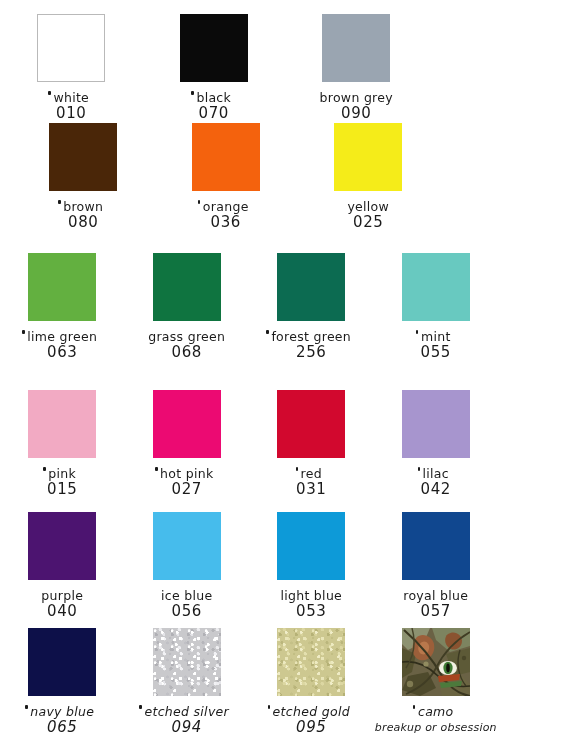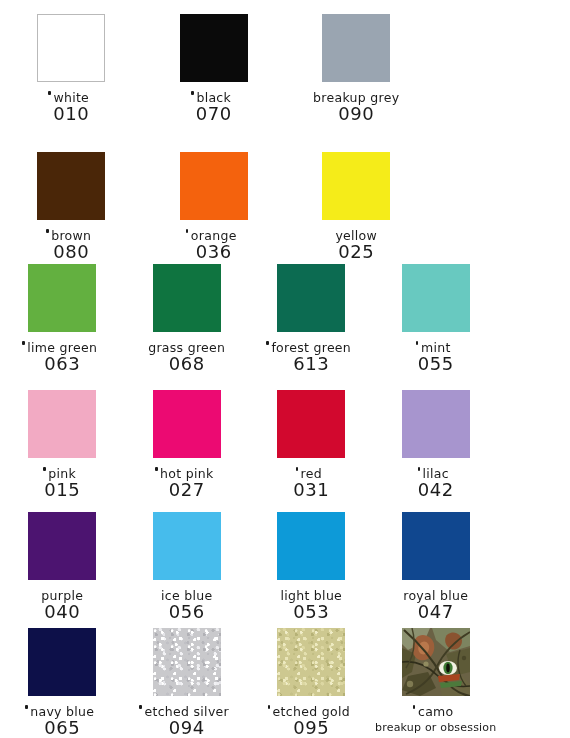--- a/index.html
+++ b/index.html
@@ -57,21 +57,21 @@
     position: absolute;
     left: -5px;
     top: 0px;
     width: 2.5px;
     height: 3.5px;
     background: #1b1b1b;
     border-radius: 1px;
   }
   .swatch-code {
     margin-top: 3px;
-    font-size: 18px;
+    font-size: 15px;
     line-height: 13px;
     letter-spacing: 0.6px;
     text-align: center;
     color: #1b1b1b;
     white-space: nowrap;
   }
   .swatch-code.small {
     font-size: 11px;
     letter-spacing: 0.2px;
   }
@@ -130,56 +130,56 @@
         <div class="swatch-label"><span class="dot"></span>white</div>
         <div class="swatch-code">010</div>
       </div>
       <div class="swatch-cell">
         <div class="swatch-box" style="background: rgb(10, 10, 10);"></div>
         <div class="swatch-label"><span class="dot"></span>black</div>
         <div class="swatch-code">070</div>
       </div>
       <div class="swatch-cell">
         <div class="swatch-box" style="background: rgb(154, 165, 177);"></div>
-        <div class="swatch-label">breakup grey</div>
+        <div class="swatch-label">brown grey</div>
         <div class="swatch-code">090</div>
       </div>
     </div>
-    <div class="swatch-row" style="top: 152px;">
+    <div class="swatch-row" style="top: 123px; padding-left: 12px;">
       <div class="swatch-cell">
         <div class="swatch-box" style="background: rgb(74, 38, 8);"></div>
         <div class="swatch-label"><span class="dot"></span>brown</div>
         <div class="swatch-code">080</div>
       </div>
       <div class="swatch-cell">
         <div class="swatch-box" style="background: rgb(244, 98, 13);"></div>
         <div class="swatch-label"><span class="dot"></span>orange</div>
         <div class="swatch-code">036</div>
       </div>
       <div class="swatch-cell">
         <div class="swatch-box" style="background: rgb(245, 236, 25);"></div>
         <div class="swatch-label">yellow</div>
         <div class="swatch-code">025</div>
       </div>
     </div>
-    <div class="swatch-row" style="top: 264px; align-items: center;">
+    <div class="swatch-row" style="top: 253px; align-items: center;">
       <div class="swatch-cell">
         <div class="swatch-box" style="background: rgb(99, 176, 64);"></div>
         <div class="swatch-label"><span class="dot"></span>lime green</div>
         <div class="swatch-code">063</div>
       </div>
       <div class="swatch-cell">
         <div class="swatch-box" style="background: rgb(15, 116, 64);"></div>
         <div class="swatch-label">grass green</div>
         <div class="swatch-code">068</div>
       </div>
       <div class="swatch-cell">
         <div class="swatch-box" style="background: rgb(12, 107, 81);"></div>
         <div class="swatch-label"><span class="dot"></span>forest green</div>
-        <div class="swatch-code">613</div>
+        <div class="swatch-code">256</div>
       </div>
       <div class="swatch-cell">
         <div class="swatch-box" style="background: rgb(104, 201, 192);"></div>
         <div class="swatch-label"><span class="dot"></span>mint</div>
         <div class="swatch-code">055</div>
       </div>
     </div>
     <div class="swatch-row" style="top: 390px;">
       <div class="swatch-cell">
         <div class="swatch-box" style="background: rgb(242, 170, 195);"></div>
@@ -214,24 +214,24 @@
         <div class="swatch-code">056</div>
       </div>
       <div class="swatch-cell">
         <div class="swatch-box" style="background: rgb(13, 154, 216);"></div>
         <div class="swatch-label">light blue</div>
         <div class="swatch-code">053</div>
       </div>
       <div class="swatch-cell">
         <div class="swatch-box" style="background: rgb(16, 71, 143);"></div>
         <div class="swatch-label">royal blue</div>
-        <div class="swatch-code">047</div>
-      </div>
-    </div>
-    <div class="swatch-row" style="top: 628px;">
+        <div class="swatch-code">057</div>
+      </div>
+    </div>
+    <div class="swatch-row" style="top: 628px; font-style: italic;">
       <div class="swatch-cell">
         <div class="swatch-box" style="background: rgb(13, 16, 73);"></div>
         <div class="swatch-label"><span class="dot"></span>navy blue</div>
         <div class="swatch-code">065</div>
       </div>
       <div class="swatch-cell">
         <div class="swatch-box tex-etched-silver"></div>
         <div class="swatch-label"><span class="dot"></span>etched silver</div>
         <div class="swatch-code">094</div>
       </div>

